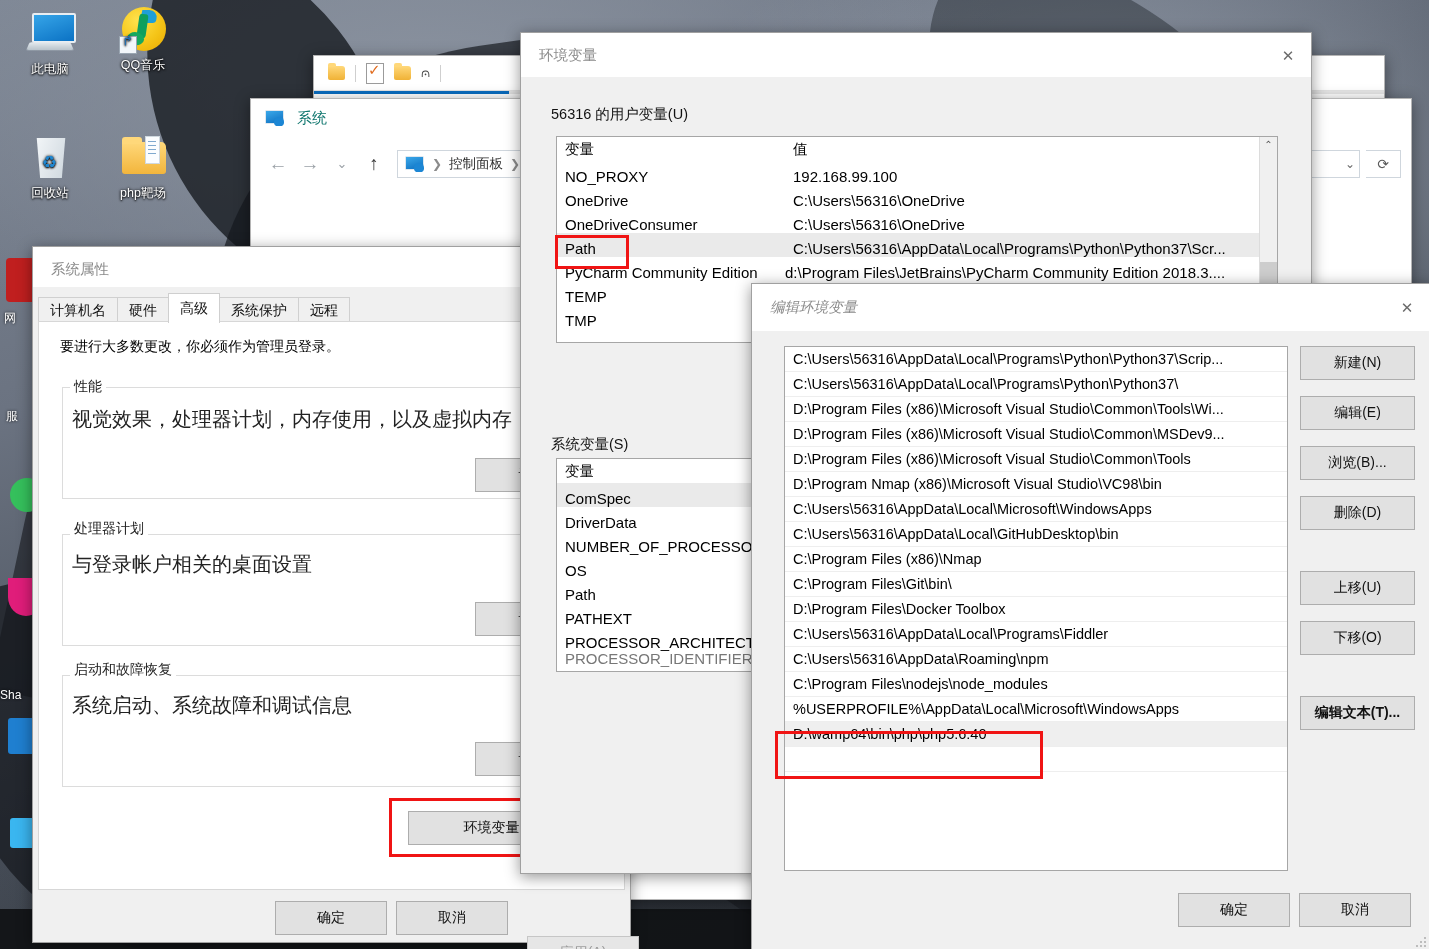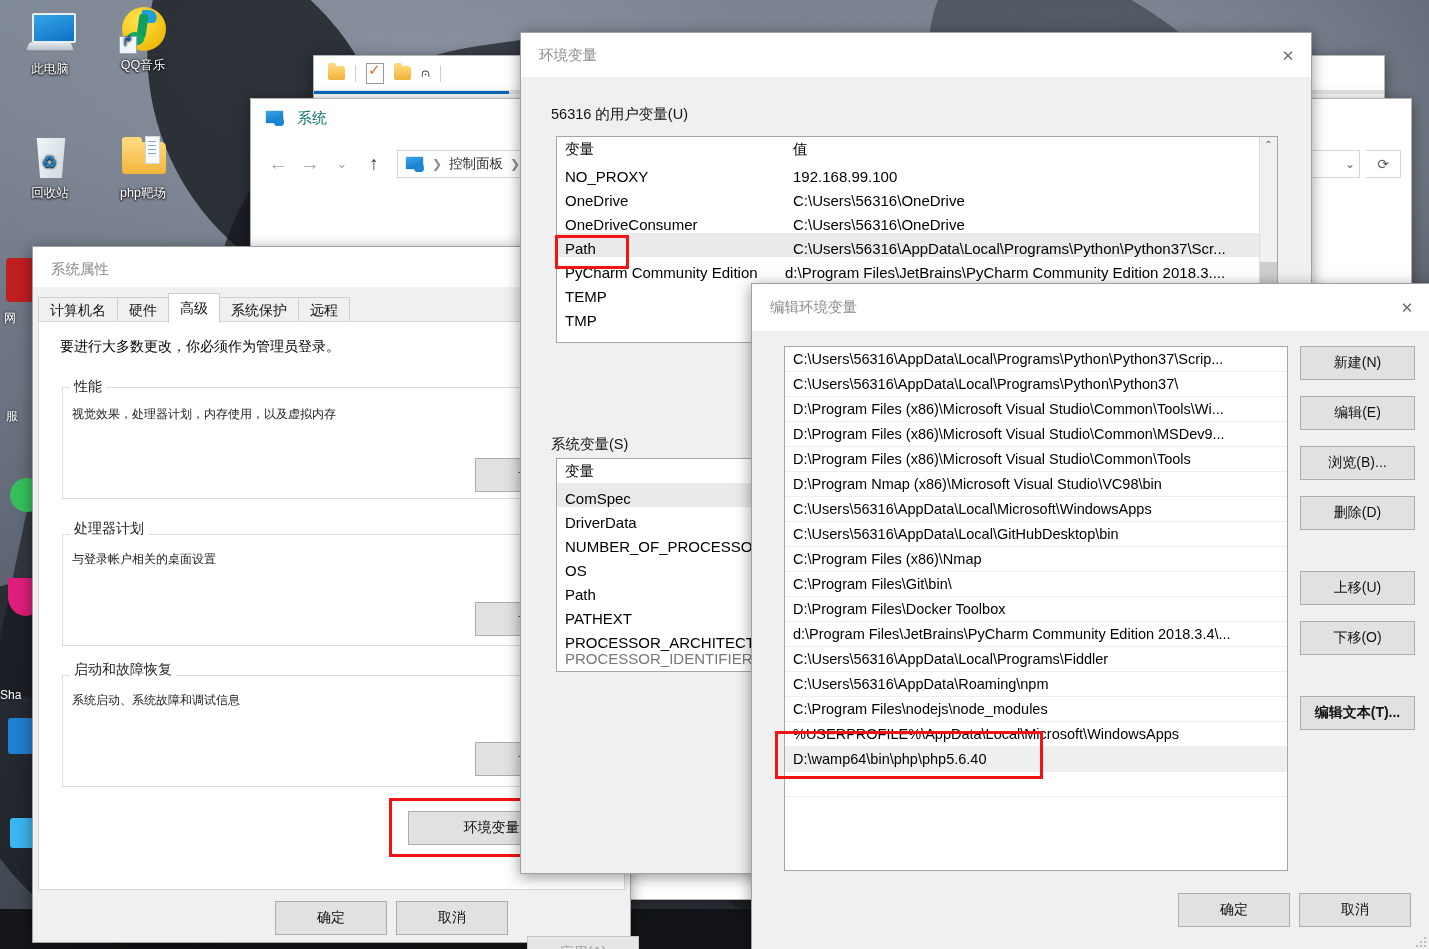--- a/index.html
+++ b/index.html
@@ -104,21 +104,21 @@
   #sysprops{left:32px;top:246px;width:597px;height:695px;}
   #sysprops .win-title{height:40px;}
   .tabs{position:absolute;left:38px;top:293px;display:flex;align-items:flex-end;}
   .tab{height:25px;padding:0 11px;background:#f0f0f0;border:1px solid #d0d0d0;border-bottom:none;
        font-size:14px;line-height:25px;color:#111;margin-right:-1px;}
   .tab.active{background:#fff;height:29px;line-height:29px;border-color:#cfcfcf;position:relative;z-index:2;}
   .tabpanel{position:absolute;left:38px;top:321px;width:585px;height:567px;background:#fff;border:1px solid #d7d7d7;}
   .sp-note{position:absolute;left:60px;top:338px;font-size:14px;}
   .gbox{position:absolute;border:1px solid #dcdcdc;}
   .gbox-label{position:absolute;background:#fff;padding:0 4px;font-size:14px;color:#222;}
-  .gbox-body{position:absolute;font-size:12px;color:#222;}
+  .gbox-body{position:absolute;font-size:20px;color:#222;}
   .btn{background:#e1e1e1;border:1px solid #adadad;font-size:14px;color:#111;
        text-align:center;cursor:default;}
   .btn.disabled{color:#9d9d9d;border-color:#c6c6c6;background:#e6e6e6;}
   .redbox{position:absolute;border:3px solid #f01414;pointer-events:none;}
 
   
   #envdlg{left:520px;top:32px;width:790px;height:840px;}
   .ev-legend{position:absolute;font-size:14.5px;color:#111;}
   .listbox{position:absolute;background:#fff;border:1px solid #a6a6a6;overflow:hidden;}
   .lb-head{display:flex;height:24px;align-items:center;font-size:14.5px;background:#fff;}
@@ -374,38 +374,37 @@
     </div>
     <div class="lb-row" style="height:16px;color:#777;">
       <div class="col-a" style="width:330px;">PROCESSOR_IDENTIFIER</div>
     </div>
   </div>
 </div>
 
 <div class="redbox" style="left:555px;top:235px;width:68px;height:28px;"></div>
 
 <div class="win" id="editdlg">
-  <div class="win-title" style="height:47px;">
+  <div class="win-title" style="height:47px;font-style:italic;">
     <div class="t" style="top:14px;">编辑环境变量</div>
     <div class="win-close" style="top:9px;">✕</div>
   </div>
 
   <div class="ed-list">
     <div class="ed-row">C:\Users\56316\AppData\Local\Programs\Python\Python37\Scrip...</div>
     <div class="ed-row">C:\Users\56316\AppData\Local\Programs\Python\Python37\</div>
     <div class="ed-row">D:\Program Files (x86)\Microsoft Visual Studio\Common\Tools\Wi...</div>
     <div class="ed-row">D:\Program Files (x86)\Microsoft Visual Studio\Common\MSDev9...</div>
     <div class="ed-row">D:\Program Files (x86)\Microsoft Visual Studio\Common\Tools</div>
     <div class="ed-row">D:\Program Nmap (x86)\Microsoft Visual Studio\VC98\bin</div>
     <div class="ed-row">C:\Users\56316\AppData\Local\Microsoft\WindowsApps</div>
     <div class="ed-row">C:\Users\56316\AppData\Local\GitHubDesktop\bin</div>
     <div class="ed-row">C:\Program Files (x86)\Nmap</div>
     <div class="ed-row">C:\Program Files\Git\bin\</div>
     <div class="ed-row">D:\Program Files\Docker Toolbox</div>
-    <div class="ed-row">d:\Program Files\JetBrains\PyCharm Community Edition 2018.3.4\...</div>
     <div class="ed-row">C:\Users\56316\AppData\Local\Programs\Fiddler</div>
     <div class="ed-row">C:\Users\56316\AppData\Roaming\npm</div>
     <div class="ed-row">C:\Program Files\nodejs\node_modules</div>
     <div class="ed-row">%USERPROFILE%\AppData\Local\Microsoft\WindowsApps</div>
     <div class="ed-row sel">D:\wamp64\bin\php\php5.6.40</div>
     <div class="ed-row"></div>
   </div>
 
   <div class="btn ed-btn" style="left:548px;top:62px;">新建(N)</div>
   <div class="btn ed-btn" style="left:548px;top:112px;">编辑(E)</div>

